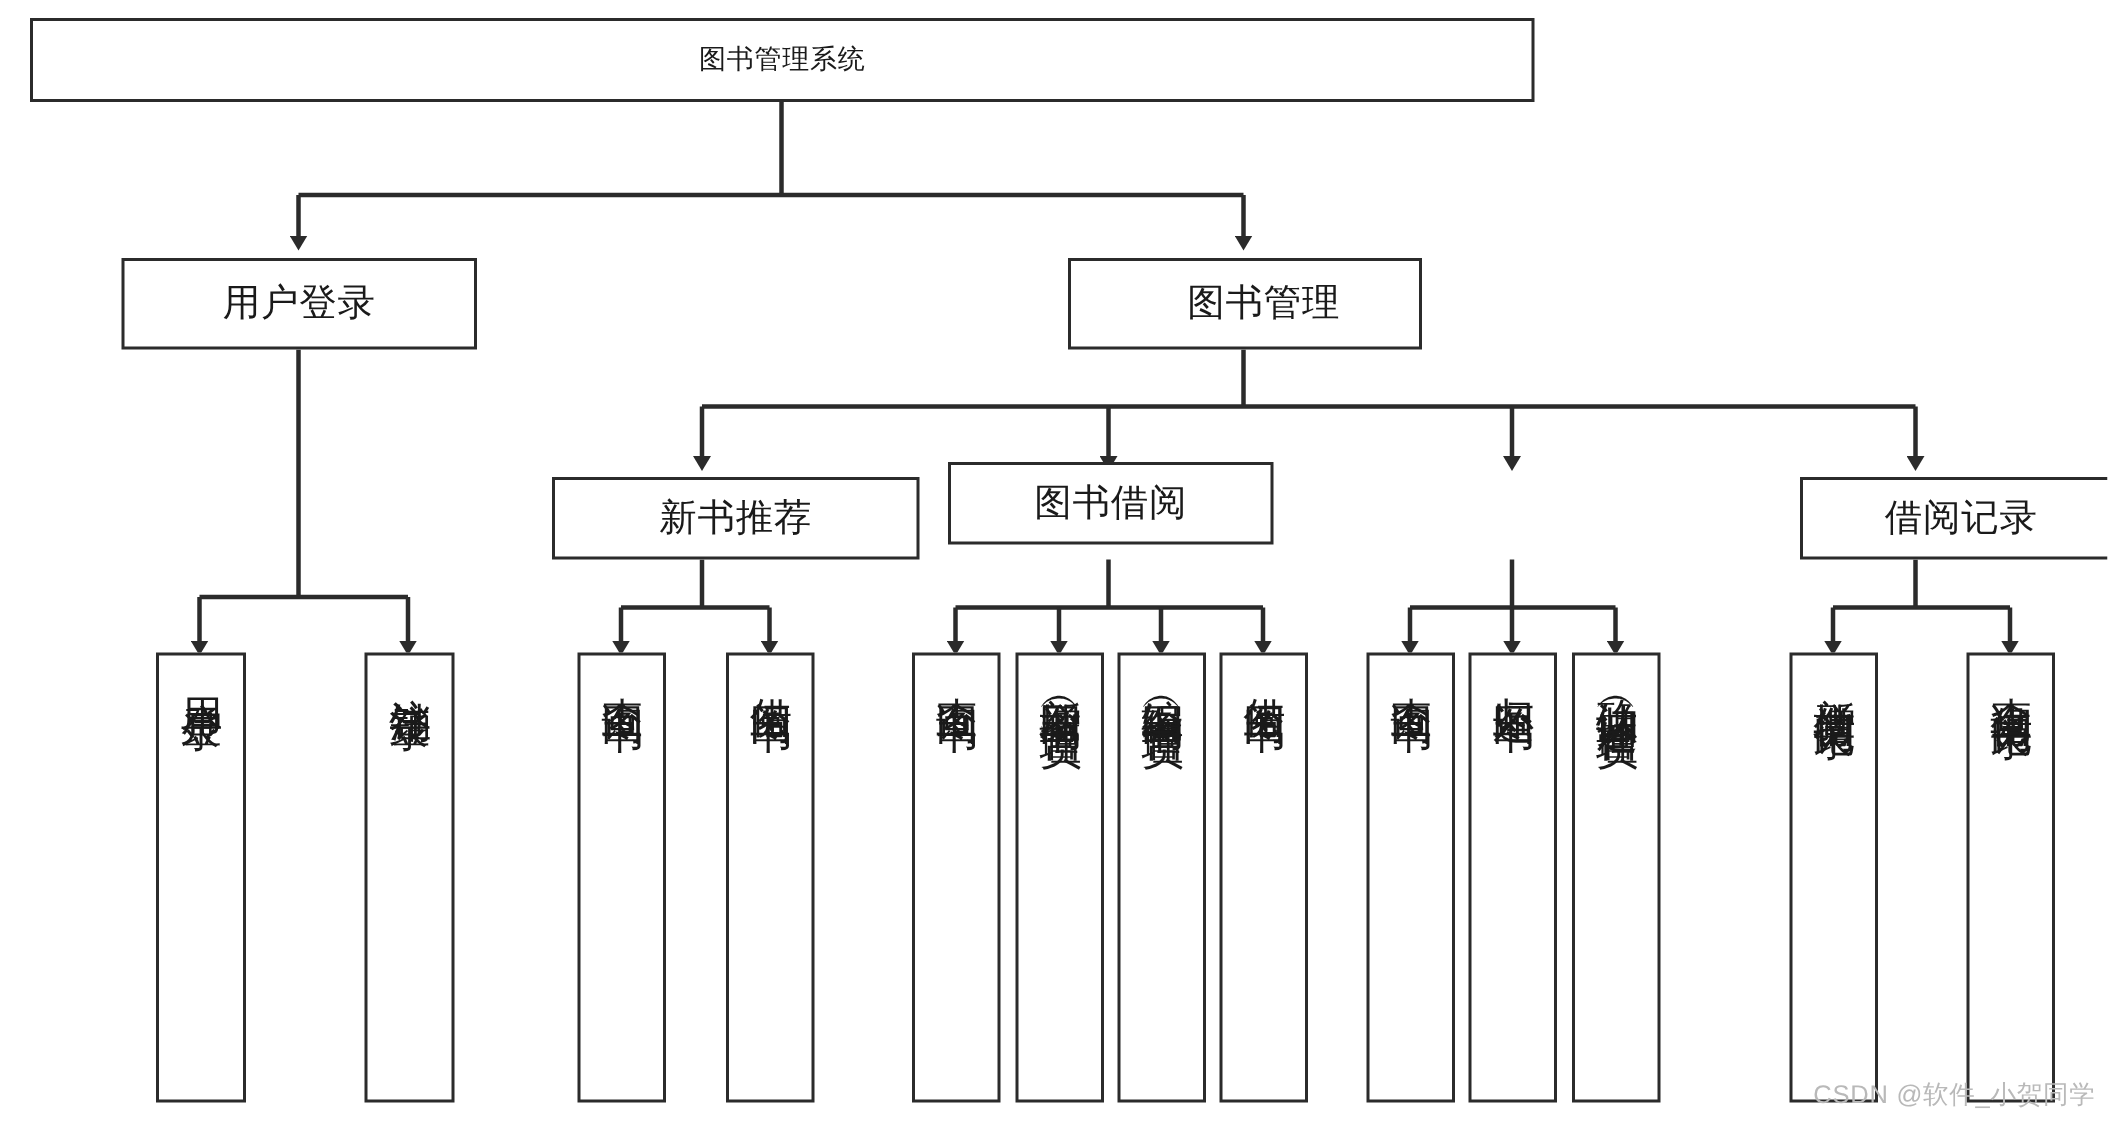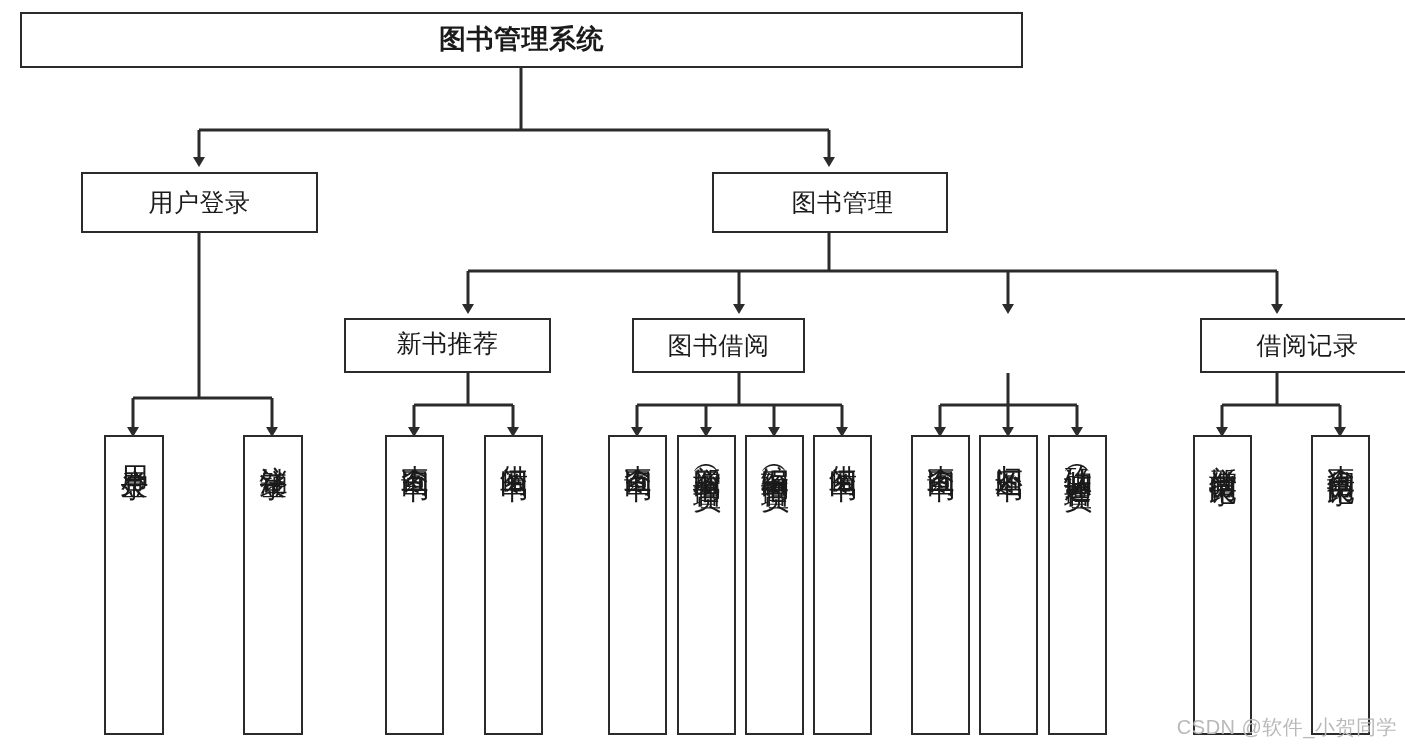--- a/index.html
+++ b/index.html
@@ -39,41 +39,40 @@
     display: block;
     text-align: center;
     line-height: 1.18;
     white-space: nowrap;
   }
   .node.h .label {
     font-size: 25px;
     letter-spacing: 0.5px;
   }
   .node.root .label {
-    font-size: 27px;
-    font-weight: bold;
+    font-size: 18px;
   }
   
   .node.v {
     align-items: flex-start;
     padding-top: 6px;
   }
   .node.v .label {
     writing-mode: vertical-rl;
     text-orientation: upright;
     font-size: 28px;
     line-height: 1.0;
     letter-spacing: 3px;
     white-space: nowrap;
   }
   .watermark {
     position: absolute;
     right: 8px;
     bottom: 6px;
-    font-size: 20px;
+    font-size: 17px;
     color: #b9b9b9;
     letter-spacing: 0.5px;
     white-space: nowrap;
     user-select: none;
   }
 </style>
 </head>
 <body>
 
 <div id="canvas">
@@ -132,24 +131,24 @@
     <span class="label">图书管理系统</span>
   </div>
 
   <div class="node h" style="left:81px; top:172px; width:237px; height:61px;">
     <span class="label">用户登录</span>
   </div>
   <div class="node h" style="left:712px; top:172px; width:236px; height:61px;padding-left:25px;">
     <span class="label">图书管理</span>
   </div>
 
-  <div class="node h" style="left:344px; top:318px; width:207px; height:55px;font-family:Liberation Mono, monospace;">
+  <div class="node h" style="left:368px; top:318px; width:245px; height:55px;">
     <span class="label">新书推荐</span>
   </div>
-  <div class="node h" style="left:632px; top:318px; width:173px; height:55px;justify-content:center;">
+  <div class="node h" style="left:632px; top:308px; width:217px; height:55px;justify-content:center;">
     <span class="label">图书借阅</span>
   </div>
   <div class="node h" style="left:1172px; top:318px; width:215px; height:55px;margin-left:28px;">
     <span class="label">借阅记录</span>
   </div>
 
   <div class="node v" style="left:104px; top:435px; width:60px; height:300px;">
     <span class="label">用户登录</span>
   </div>
   <div class="node v" style="left:243px; top:435px; width:60px; height:300px;">

